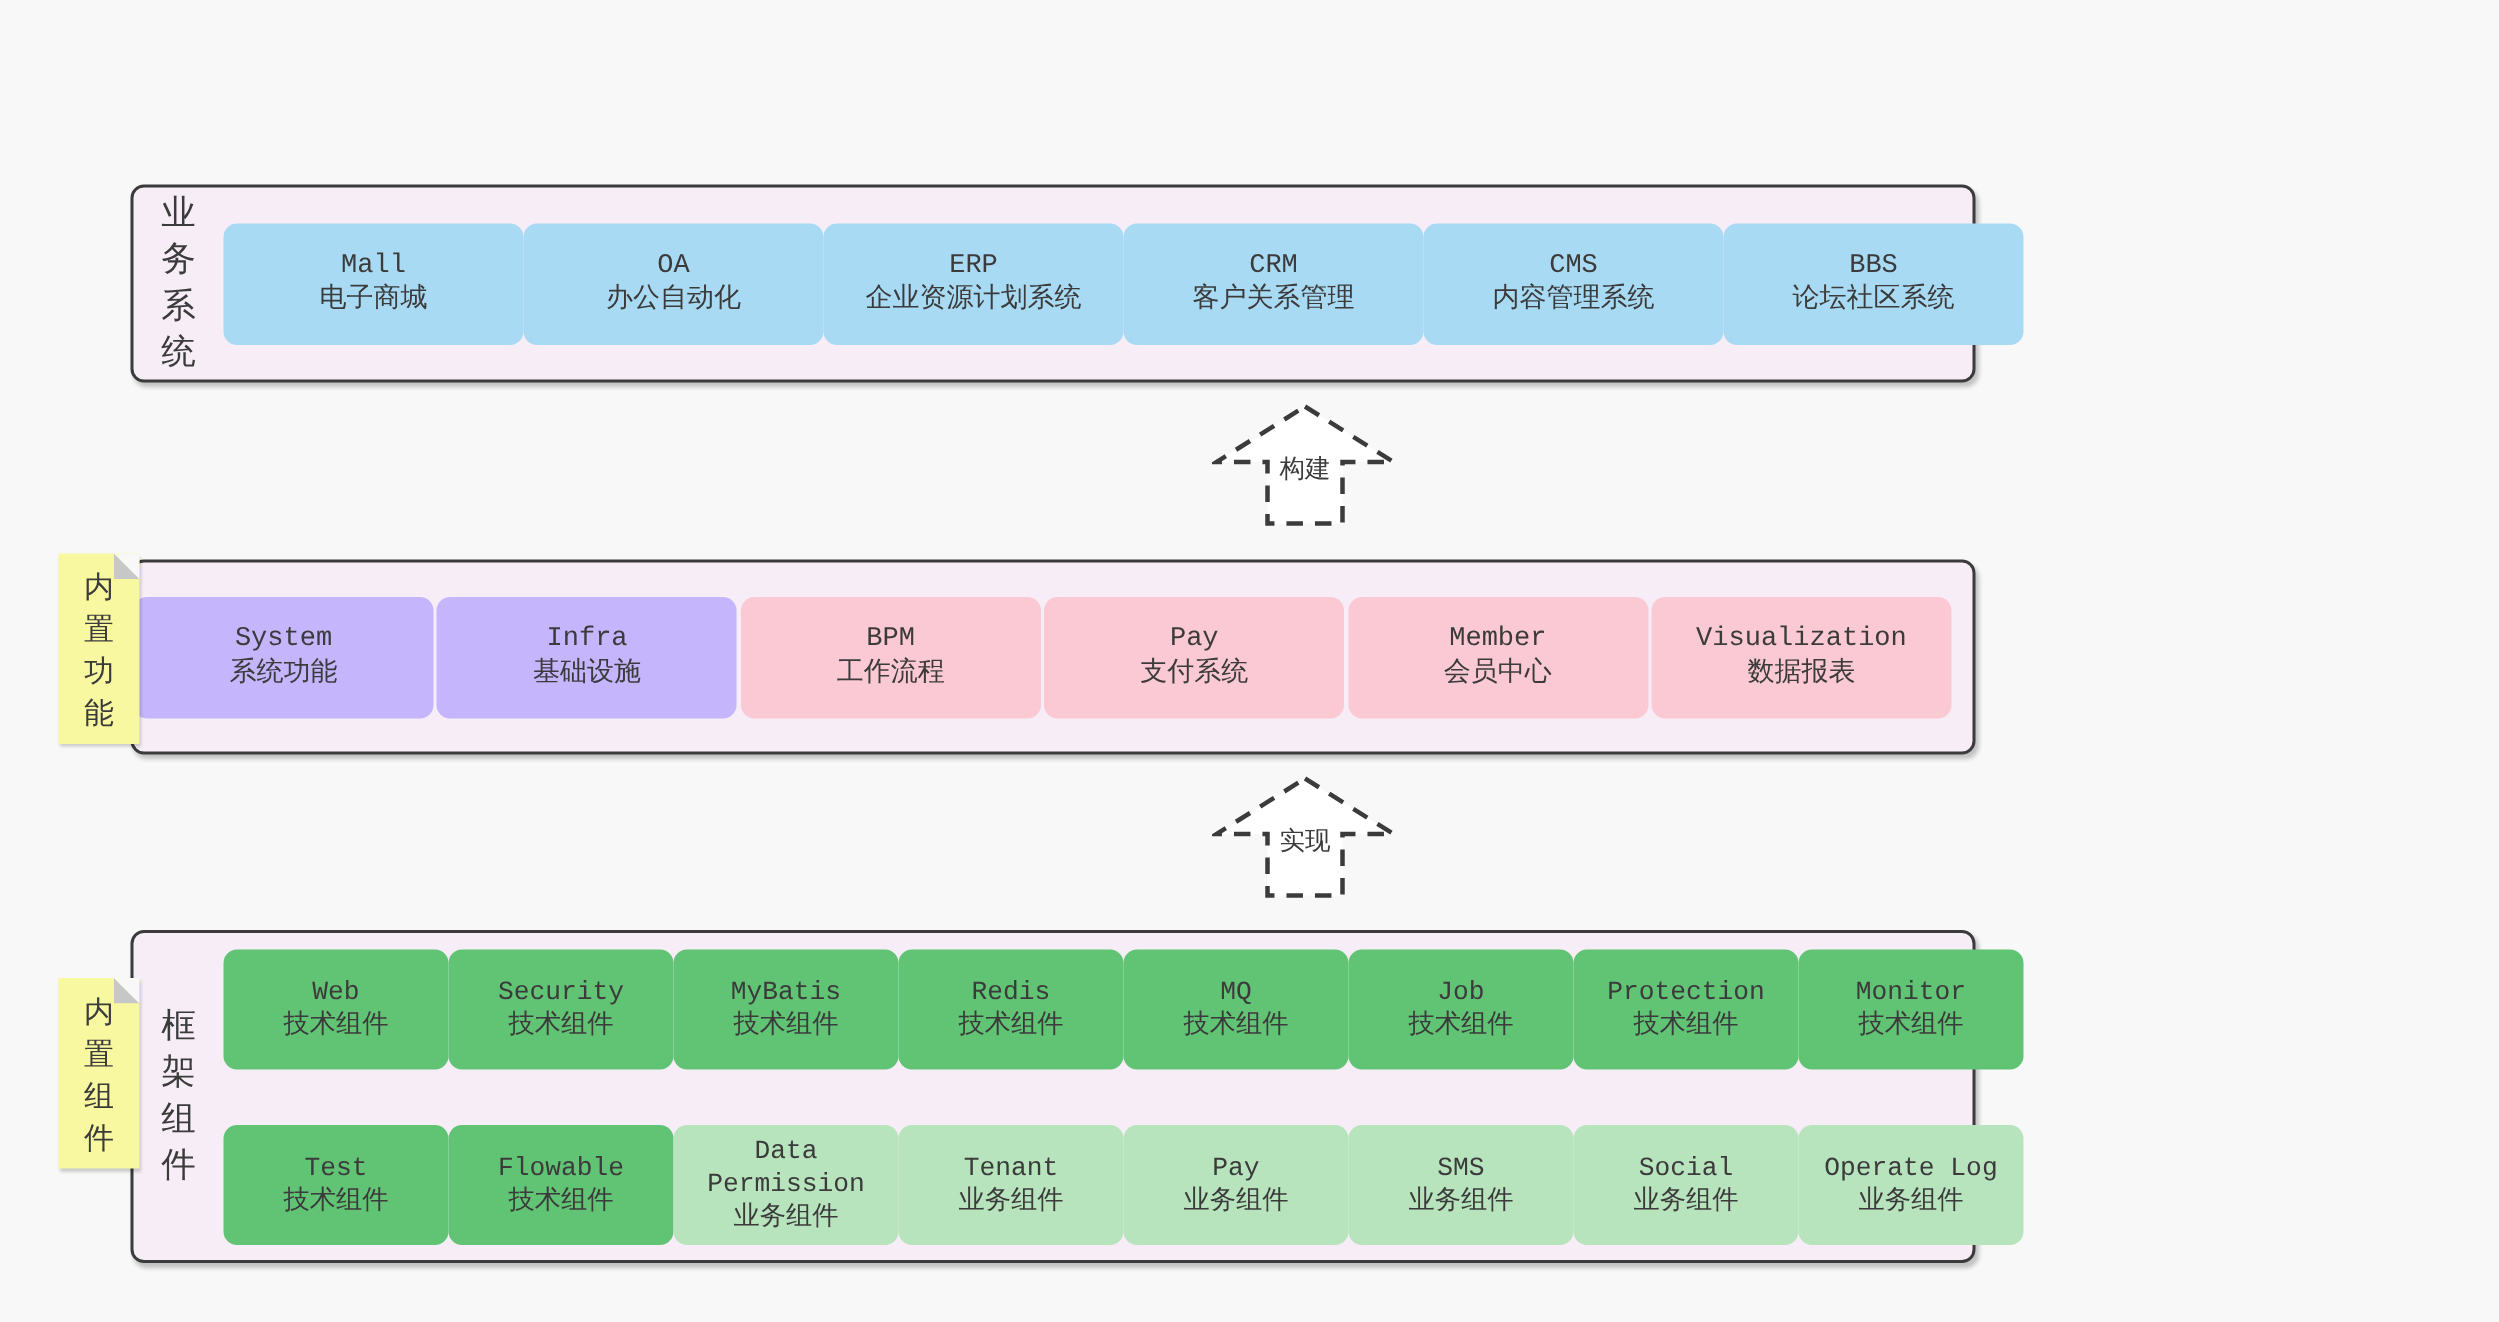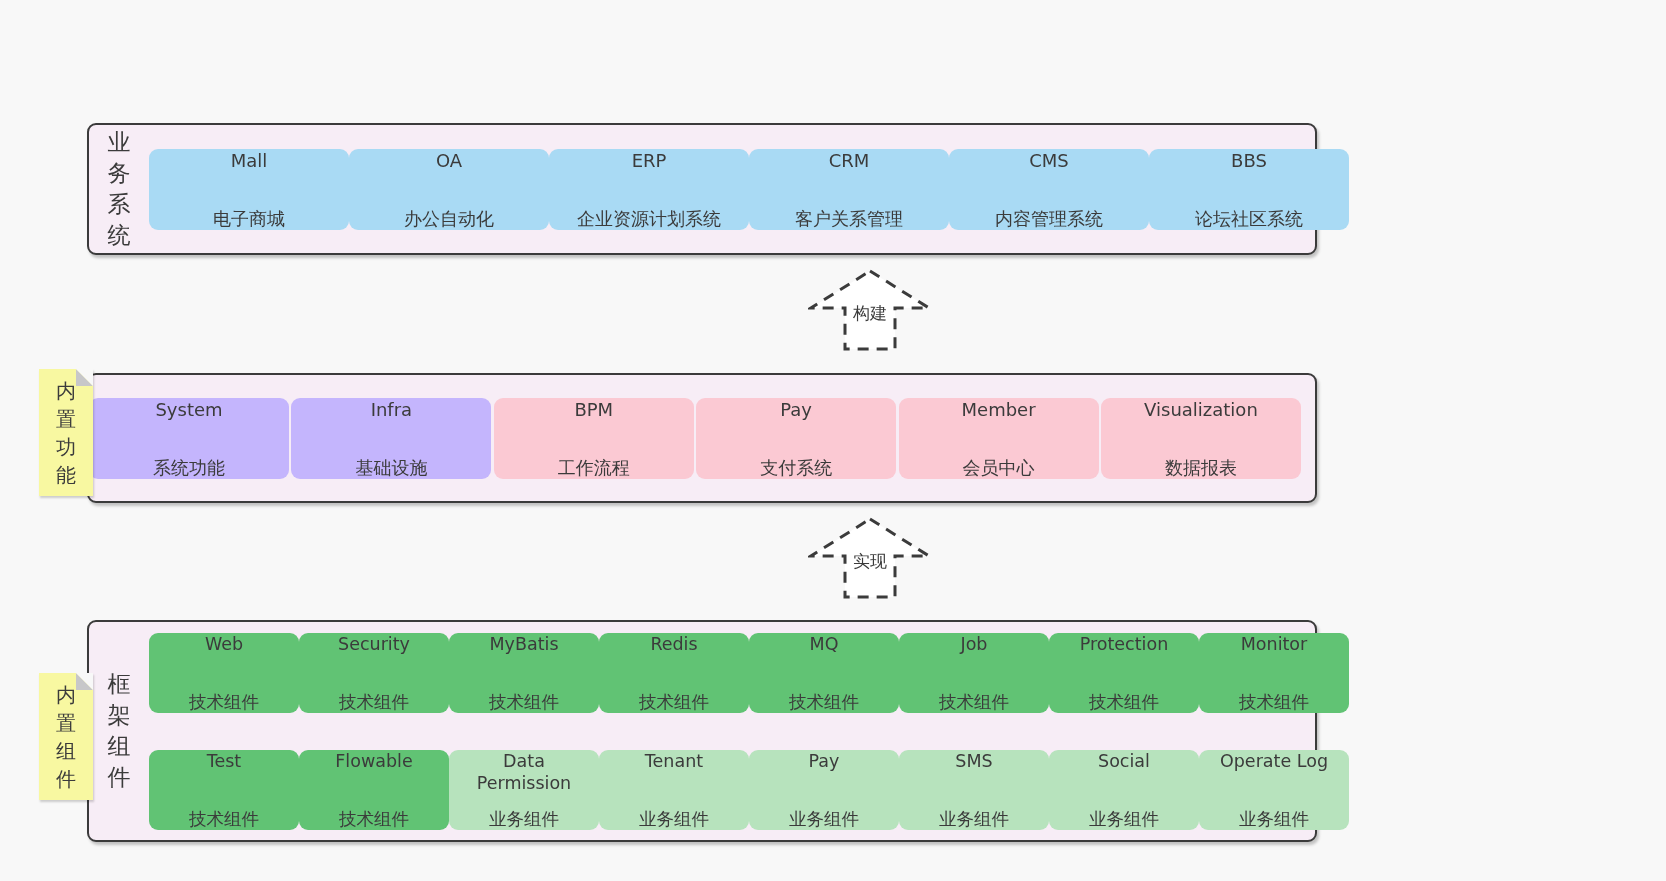--- a/index.html
+++ b/index.html
@@ -23,37 +23,37 @@
     display:block;width:25px;font-size:23px;line-height:31px;
     word-break:break-all;text-align:center;
   }
   .row{flex:1;display:flex;justify-content:space-between;margin-right:14px;}
   .grid{
     flex:1;display:grid;grid-template-columns:repeat(8,150px);
     justify-content:space-between;row-gap:37px;margin-right:14px;
   }
   .node{
     height:81px;border-radius:9px;box-sizing:border-box;
-    display:flex;flex-direction:column;justify-content:space-between;align-items:center;
-    text-align:center;font-size:18px;line-height:23px;
+    display:flex;flex-direction:column;justify-content:center;align-items:center;
+    text-align:center;font-size:18px;line-height:23px;font-family:Liberation Mono, monospace;
   }
   .row .node{width:200px;}
   .grid .node{width:150px;height:80px;font-size:17.5px;line-height:22px;}
   .grid .t{max-width:132px;}
   .blue{background:#a9daf4;}
   .red{background:#c4b5fd;}
   .pink{background:#fbc9d3;}
   .green{background:#61c374;}
   .lightgreen{background:#b7e3bd;}
   .sticky{
     position:absolute;width:54px;height:127px;background:#f8f8a1;
     box-shadow:1px 2px 2px rgba(0,0,0,0.18);z-index:3;
   }
   #sticky1{left:39px;top:369px;}
-  #sticky2{left:39px;top:673px;}
+  #sticky2{left:39px;top:652px;}
   .sticky .vtext{
     display:block;width:24px;margin:8px auto 0;
     font-size:20px;line-height:28px;word-break:break-all;text-align:center;
   }
   .fold{position:absolute;top:0;right:0;width:17px;height:17px;}
   .arrow{position:absolute;width:124px;height:84px;z-index:2;}
   #arrow1{left:808px;top:268px;}
   #arrow2{left:808px;top:516px;}
   .arrow svg{display:block;}
   .arrow .alabel{

